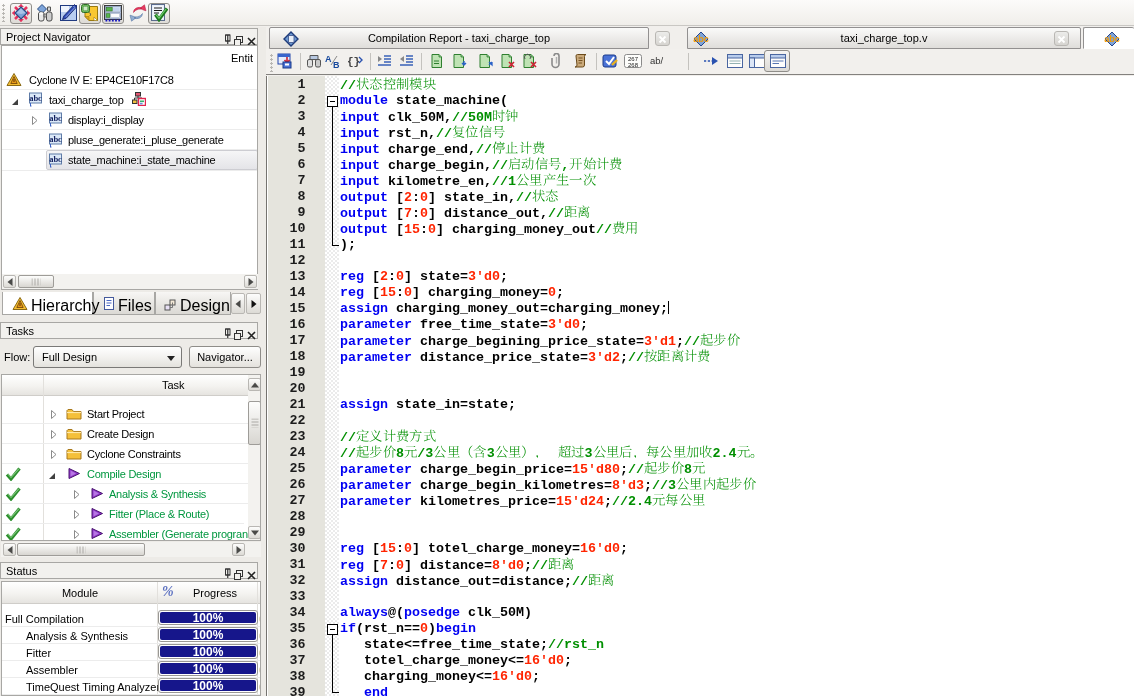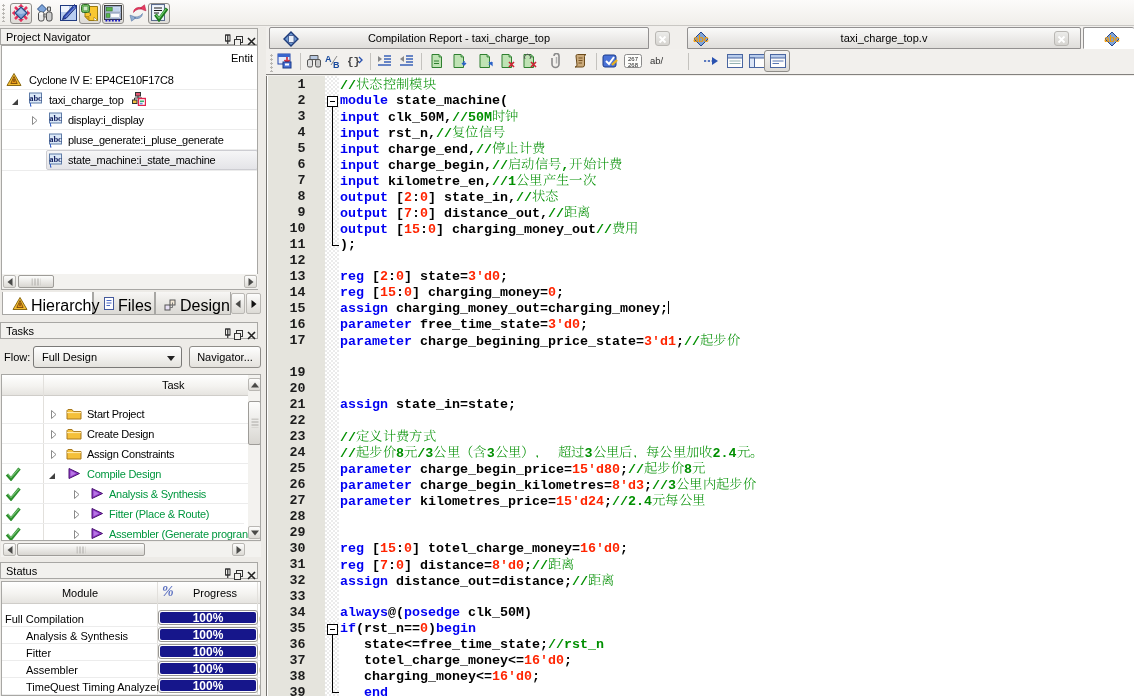--- a/index.html
+++ b/index.html
@@ -444,21 +444,21 @@
       <span class="lab" style="left:85px;color:#000">Start Project</span>
     </div>
     <div class="trow" style="top:69px;width:246px">
       <span class="abs" style="left:48px;top:5px"><svg width="7" height="9" viewBox="0 0 7 9">
           <path d="M1.5 0.5 L6 4.5 L1.5 8.5 Z" fill="#fff" stroke="#8a8a8a"></path>
         </svg></span>
       <span class="abs" style="left:64px;top:2px"><svg width="16" height="15" viewBox="0 0 16 15">
           <path d="M1 4.5 L1 13 L15 13 L15 5.5 L7.5 5.5 L6 3.5 L2 3.5 Z" fill="#f5c03a" stroke="#a8781c"></path>
           <path d="M1 6.5 L15 6.5" stroke="#ffe9a8" stroke-width="1.2"></path>
         </svg></span>
-      <span class="lab" style="left:85px;color:#000">Assign Constraints</span>
+      <span class="lab" style="left:85px;color:#000">Cyclone Constraints</span>
     </div>
     <div class="trow" style="top:89px;width:246px">
       <span class="abs" style="left:3px;top:2px"><svg width="16" height="15" viewBox="0 0 16 15">
           <path d="M2 8.5 L6 13 L14.5 2.5" stroke="#2c8f2c" stroke-width="3.2" fill="none"></path>
           <path d="M2.8 8 L6 11.5 L13.8 2.8" stroke="#7cc47c" stroke-width="1.1" fill="none"></path>
         </svg></span>
       <span class="abs" style="left:46px;top:6px"><svg width="8" height="8" viewBox="0 0 8 8">
           <path d="M7 1 L7 7 L1 7 Z" fill="#404040"></path>
         </svg></span>
       <span class="abs" style="left:65px;top:2px"><svg width="14" height="15" viewBox="0 0 14 15">
@@ -814,20 +814,31 @@
     <div class="ln" style="top:209px"><span class="no">14</span><span class="tx"><span class="k">reg</span> [<span class="n">15</span>:<span class="n">0</span>] charging_money=<span class="n">0</span>;</span></div>
     <div class="ln" style="top:225px"><span class="no">15</span><span class="tx"><span class="k">assign</span> charging_money_out=charging_money;<span class="caret"></span></span></div>
     <div class="ln" style="top:241px"><span class="no">16</span><span class="tx"><span class="k">parameter</span> free_time_state=<span class="n">3'd0</span>;</span></div>
     <div class="ln" style="top:257px"><span class="no">17</span><span class="tx"><span class="k">parameter</span> charge_begining_price_state=<span class="n">3'd1</span>;<span class="c">//<svg class="cj">
             <use href="#z8d77"></use>
           </svg><svg class="cj">
             <use href="#z6b65"></use>
           </svg><svg class="cj">
             <use href="#z4ef7"></use>
           </svg></span></span></div>
+    <div class="ln" style="top:273px"><span class="no">18</span><span class="tx"><span class="k">parameter</span> distance_price_state=<span class="n">3'd2</span>;<span class="c">//<svg class="cj">
+            <use href="#z6309"></use>
+          </svg><svg class="cj">
+            <use href="#z8ddd"></use>
+          </svg><svg class="cj">
+            <use href="#z79bb"></use>
+          </svg><svg class="cj">
+            <use href="#z8ba1"></use>
+          </svg><svg class="cj">
+            <use href="#z8d39"></use>
+          </svg></span></span></div>
     <div class="ln" style="top:289px"><span class="no">19</span></div>
     <div class="ln" style="top:305px"><span class="no">20</span><span class="tx"></span></div>
     <div class="ln" style="top:321px"><span class="no">21</span><span class="tx"><span class="k">assign</span> state_in=state;</span></div>
     <div class="ln" style="top:337px"><span class="no">22</span><span class="tx"></span></div>
     <div class="ln" style="top:353px"><span class="no">23</span><span class="tx"><span class="c">//<svg class="cj">
             <use href="#z5b9a"></use>
           </svg><svg class="cj">
             <use href="#z4e49"></use>
           </svg><svg class="cj">
             <use href="#z8ba1"></use>

